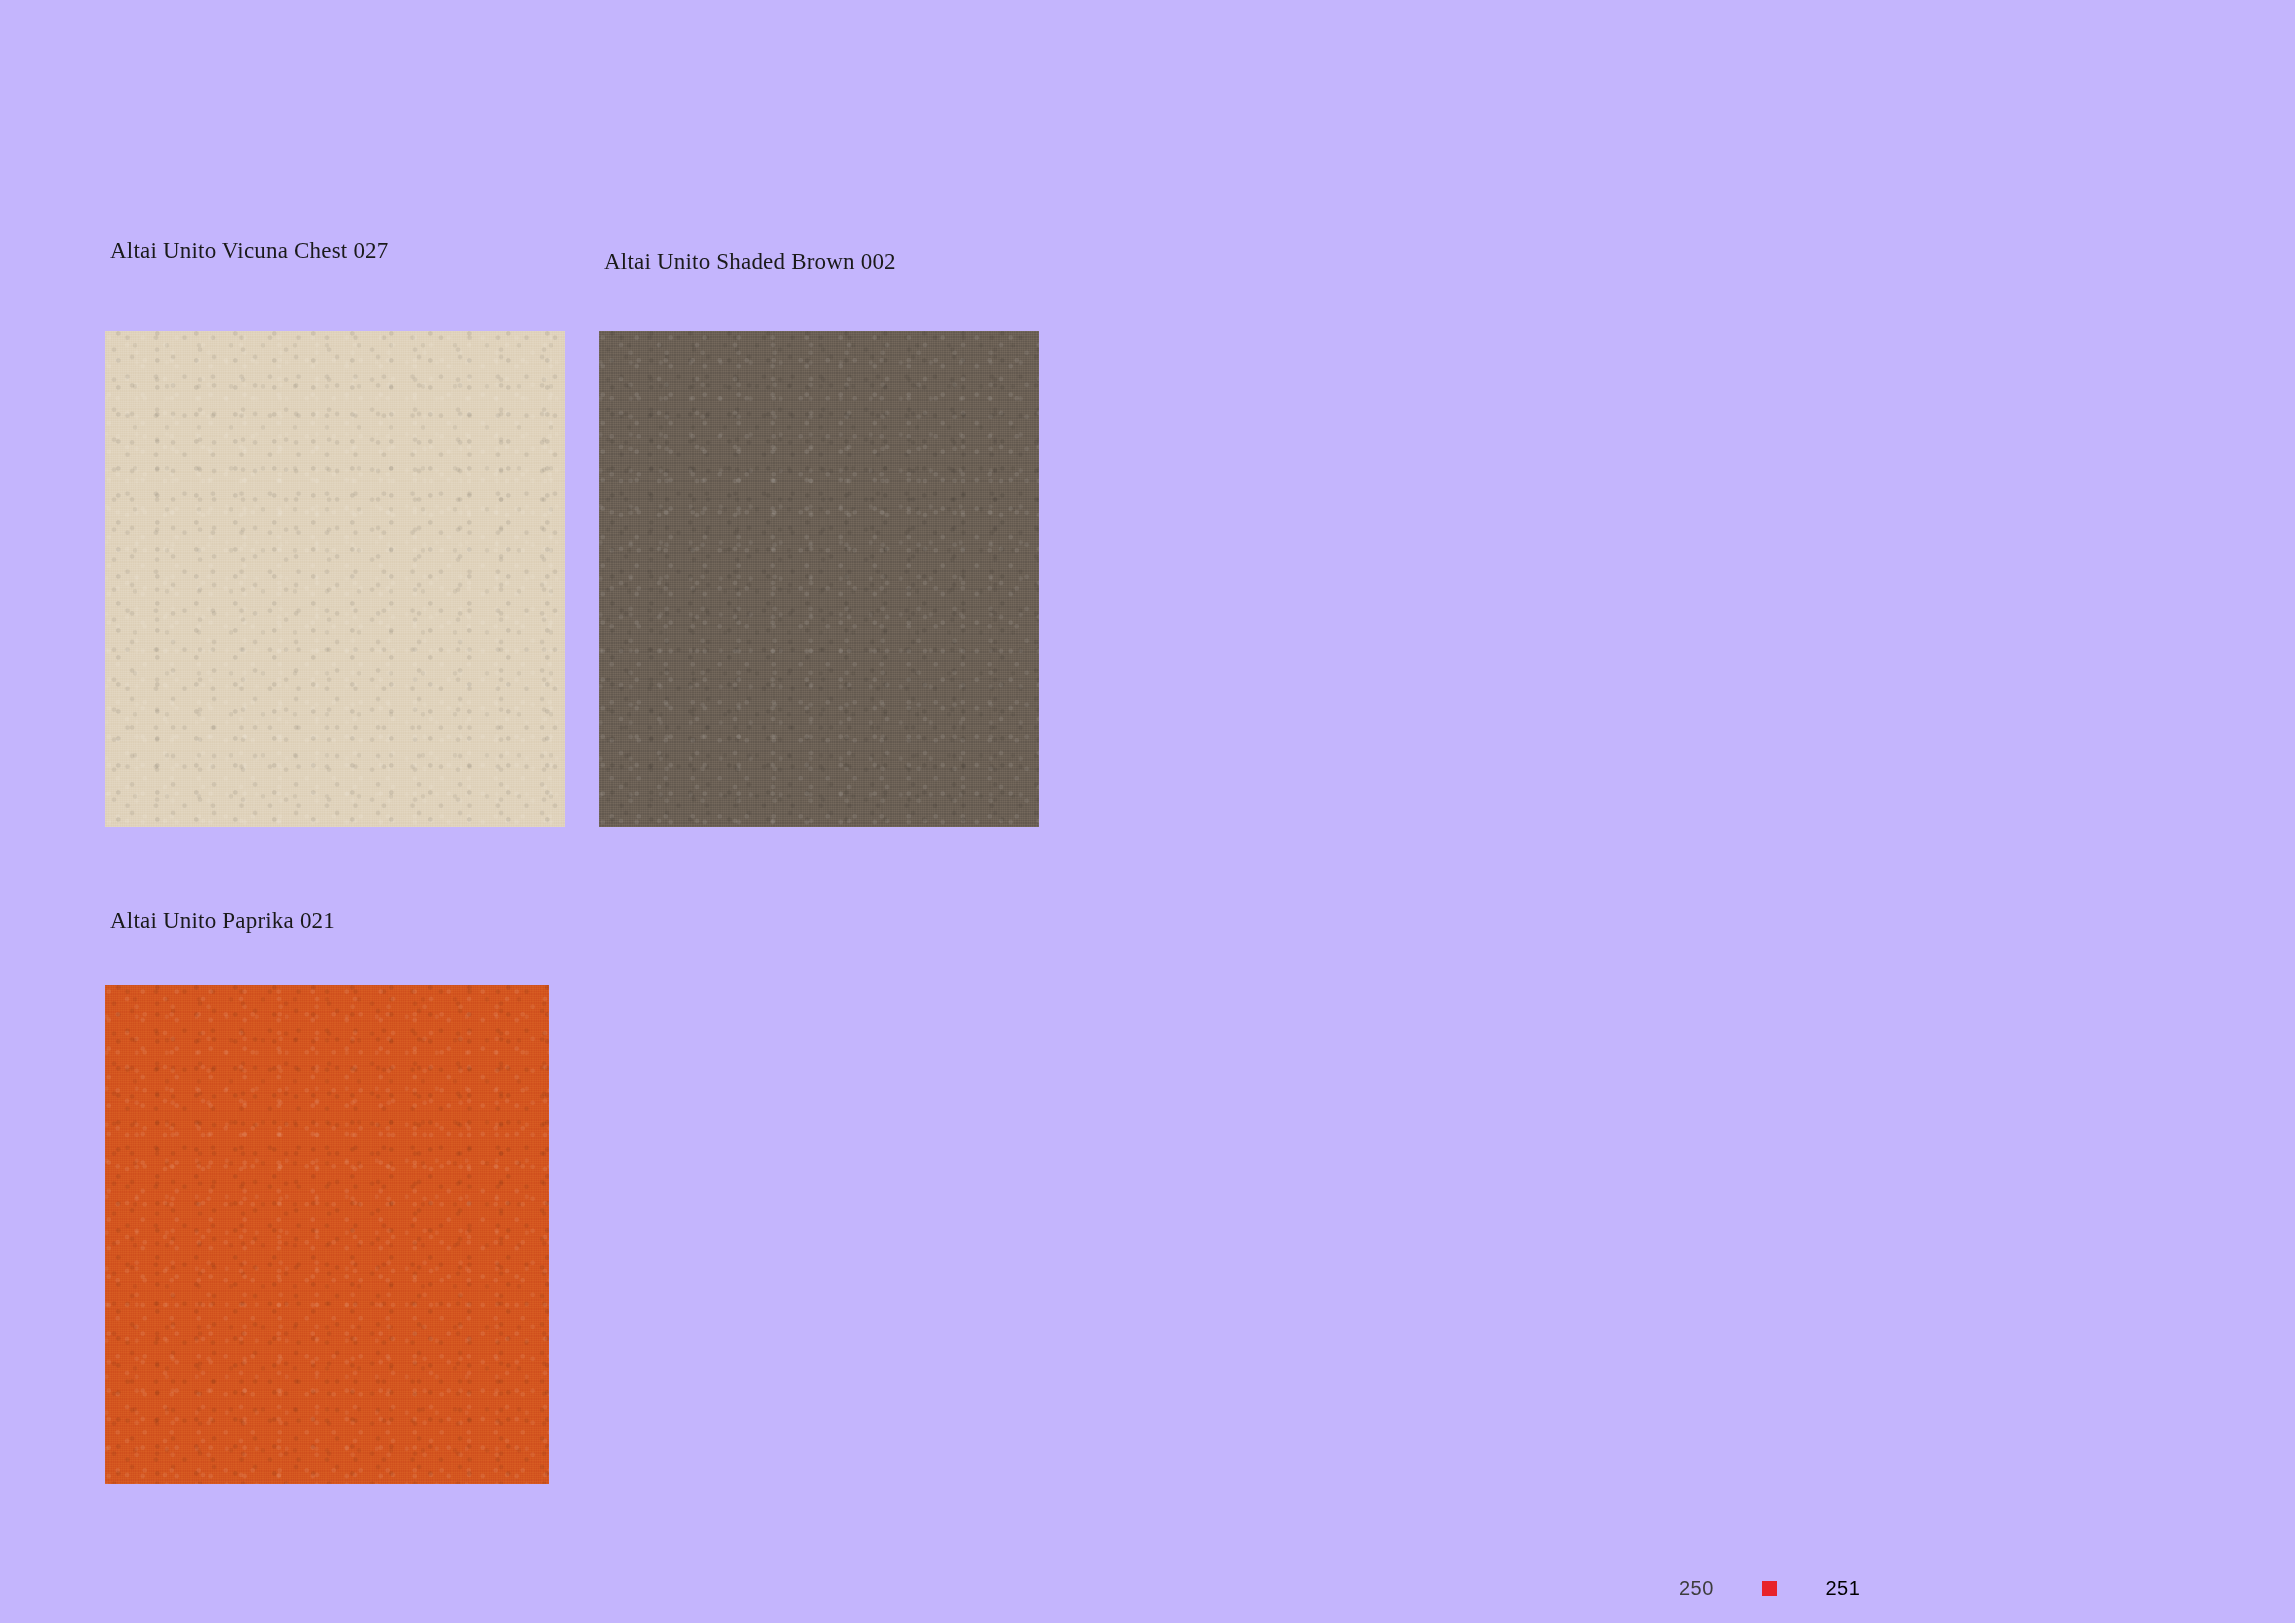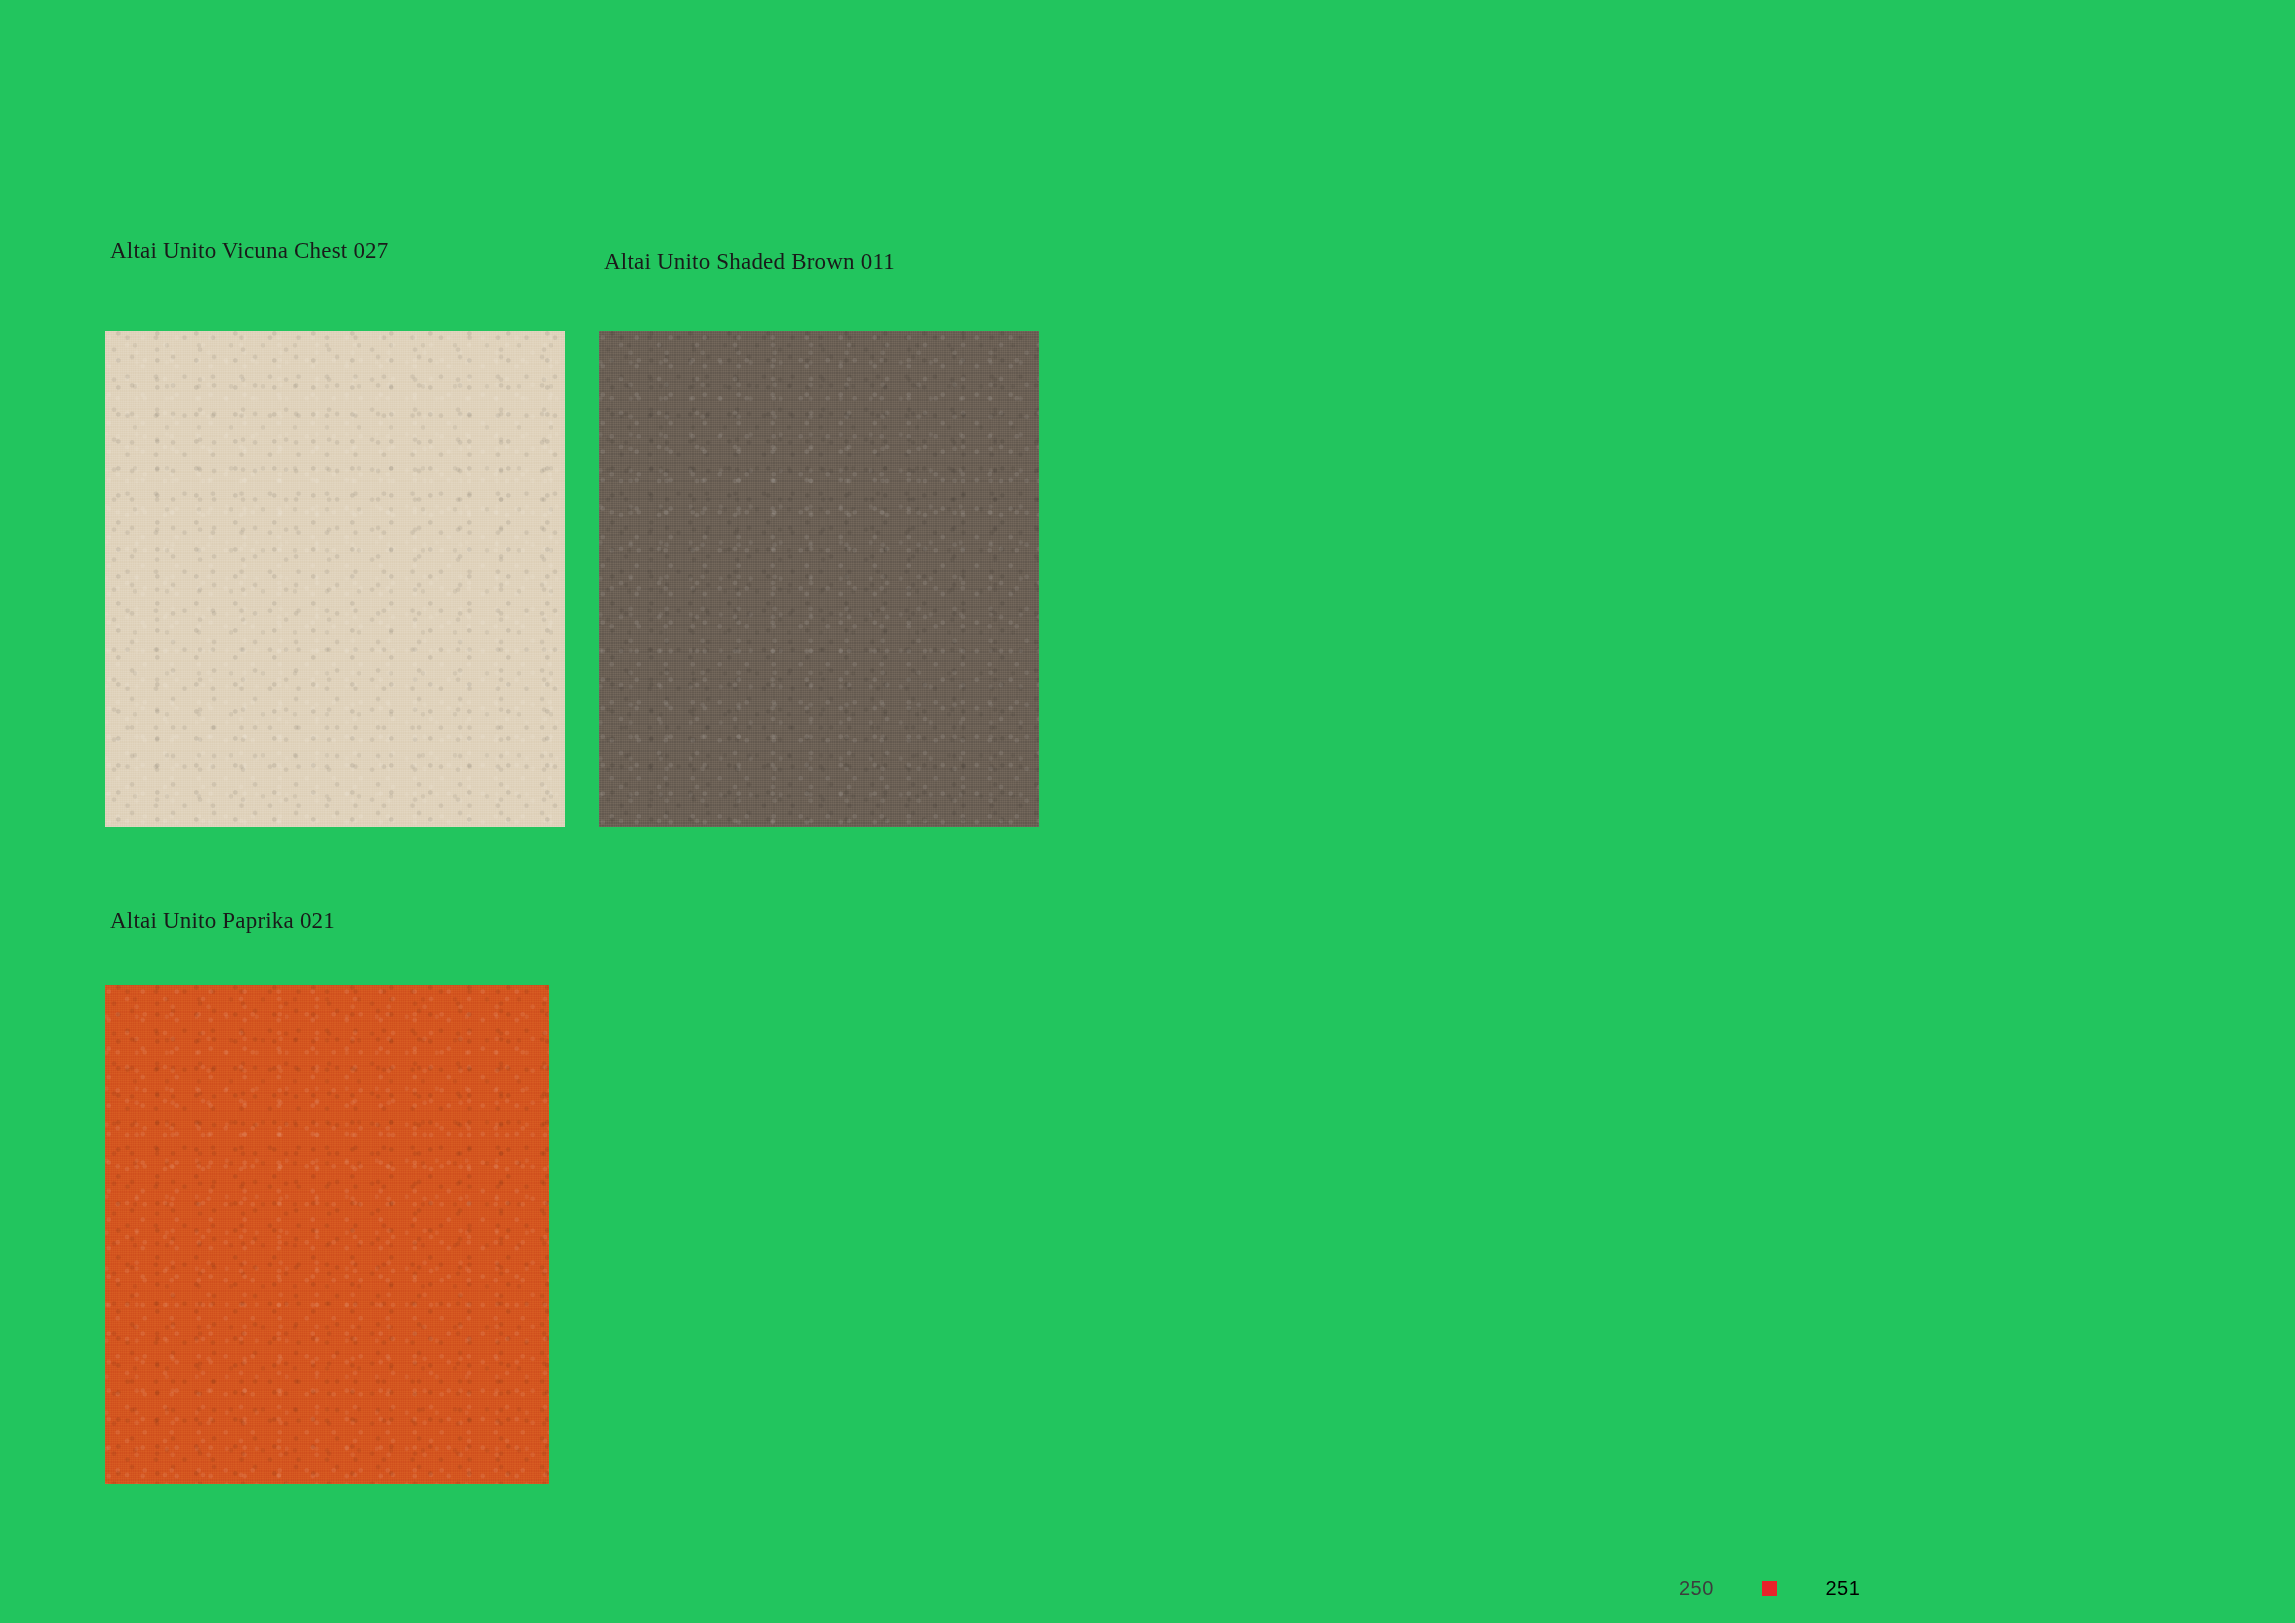--- a/index.html
+++ b/index.html
@@ -12,21 +12,21 @@
     height: 1624px;
     position: relative;
     overflow: hidden;
     font-family: "Liberation Serif", "DejaVu Serif", serif;
     -webkit-font-smoothing: antialiased;
   }
 
   .page {
     position: absolute;
     inset: 0;
-    background: #22c55e;
+    background: #c4b5fd;
   }
 
   
   .swatch-label {
     position: absolute;
     font-family: "Liberation Serif", "DejaVu Serif", serif;
     font-size: 23px;
     line-height: 1;
     color: #1a1a1a;
     letter-spacing: 0.2px;
@@ -108,21 +108,21 @@
   }
 </style>
 </head>
 <body style="background: rgb(255, 255, 255);">
 
 <div class="page">
 
   <div class="swatch-label" style="left:110px; top:239px;">Altai Unito Vicuna Chest 027</div>
   <div class="swatch" style="left:105px; top:331px; width:460px; height:496px; background-color:#e0d3bc;"></div>
 
-  <div class="swatch-label" style="left:604px; top:250px;">Altai Unito Shaded Brown 011</div>
+  <div class="swatch-label" style="left:604px; top:250px;">Altai Unito Shaded Brown 002</div>
   <div class="swatch" style="left:599px; top:331px; width:440px; height:496px; background-color:#6b6055;"></div>
 
   <div class="swatch-label" style="left:110px; top:909px;">Altai Unito Paprika 021</div>
   <div class="swatch" style="left:105px; top:985px; width:444px; height:499px; background-color:#d4551f;"></div>
 
   <div class="footer" style="left:1679px; top:1577px;gap:48px;">
     <span class="folio-left">250</span>
     <span class="folio-mark" style="background-color:#e8232a;"></span>
     <span class="folio-right">251</span>
   </div>

